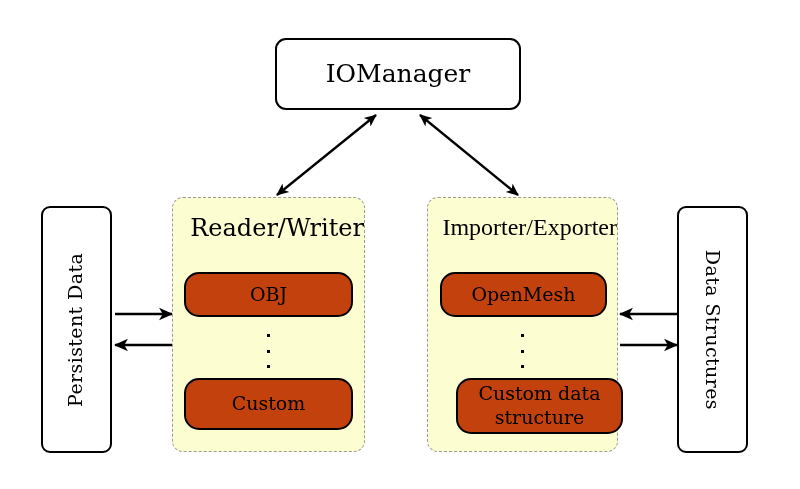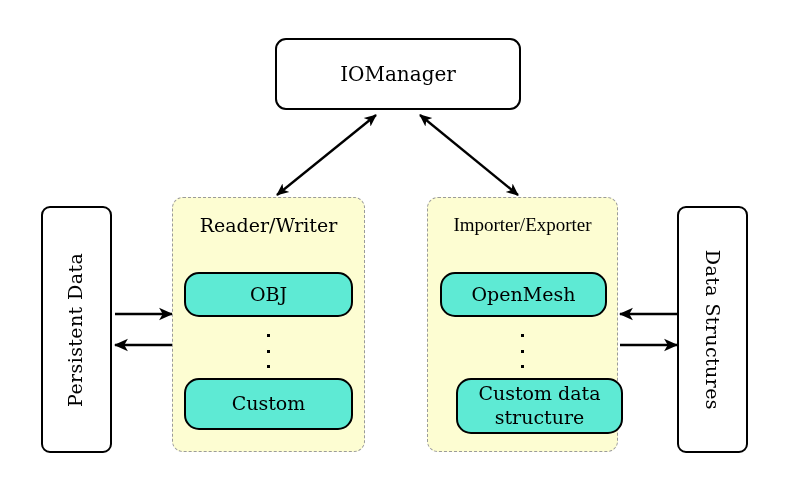--- a/index.html
+++ b/index.html
@@ -35,21 +35,21 @@
     border-radius: 9px;
     line-height: 1.25;
   }
 
   
   #io-manager {
     left: 275px;
     top: 38px;
     width: 246px;
     height: 72px;
-    font-size: 20px;
+    font-size: 25px;
     border-radius: 11px;
   }
 
   
   .side-node {
     width: 71px;
     height: 247px;
     top: 206px;
     font-size: 19px;
     letter-spacing: 0.4px;
@@ -83,28 +83,28 @@
   #importer-exporter-panel {
     left: 427px;
     width: 191px;
     font-family: Liberation Serif, serif;
   }
   .group-title {
     position: absolute;
     top: 16px;
     left: 0;
     width: 100%;
-    text-align: center;
-    font-size: 19px;
+    text-align: right;
+    font-size: 24px;
     white-space: nowrap;
   }
 
   
   .inner-node {
-    background: #5eead4;
+    background: #c2410c;
     border: 2.6px solid #000000;
     border-radius: 15px;
     font-size: 19px;
   }
   #obj-node {
     left: 184px;
     top: 272px;
     width: 169px;
     height: 45px;
   }

